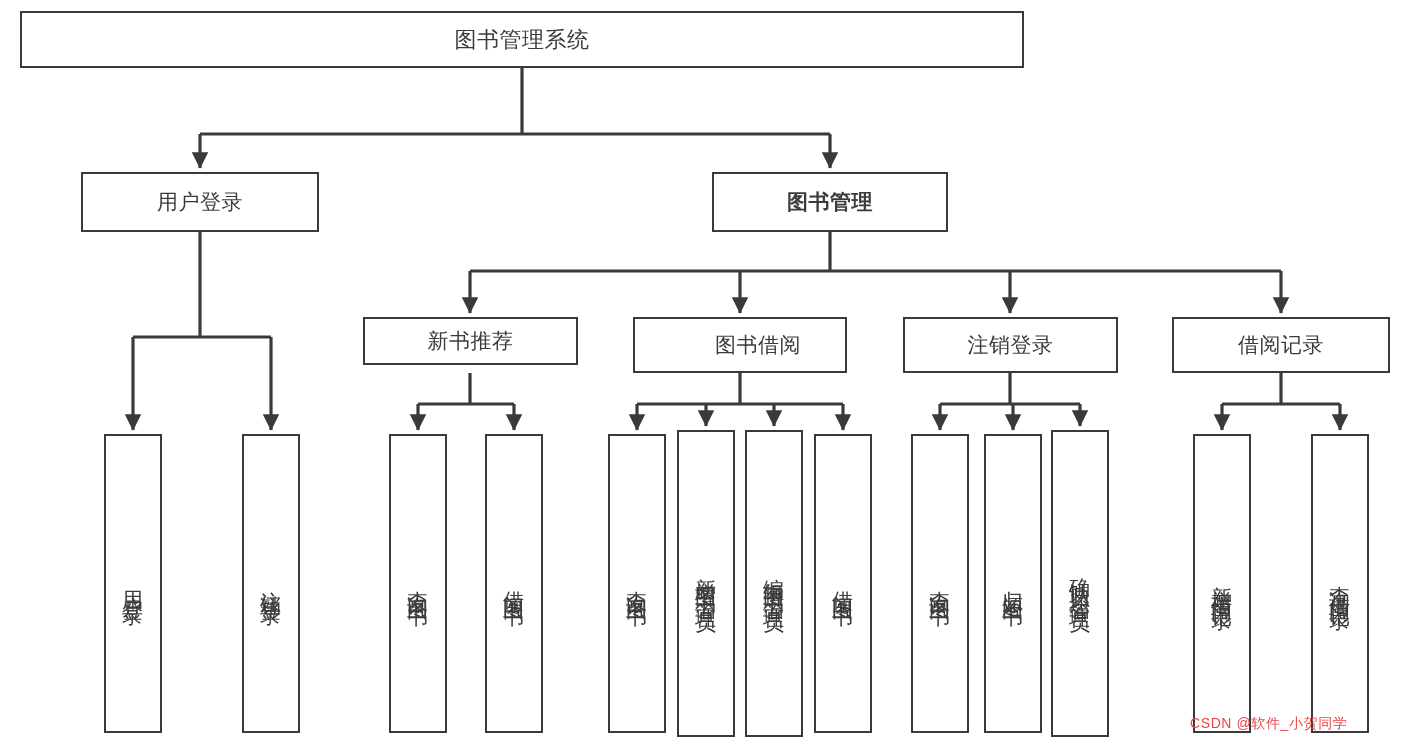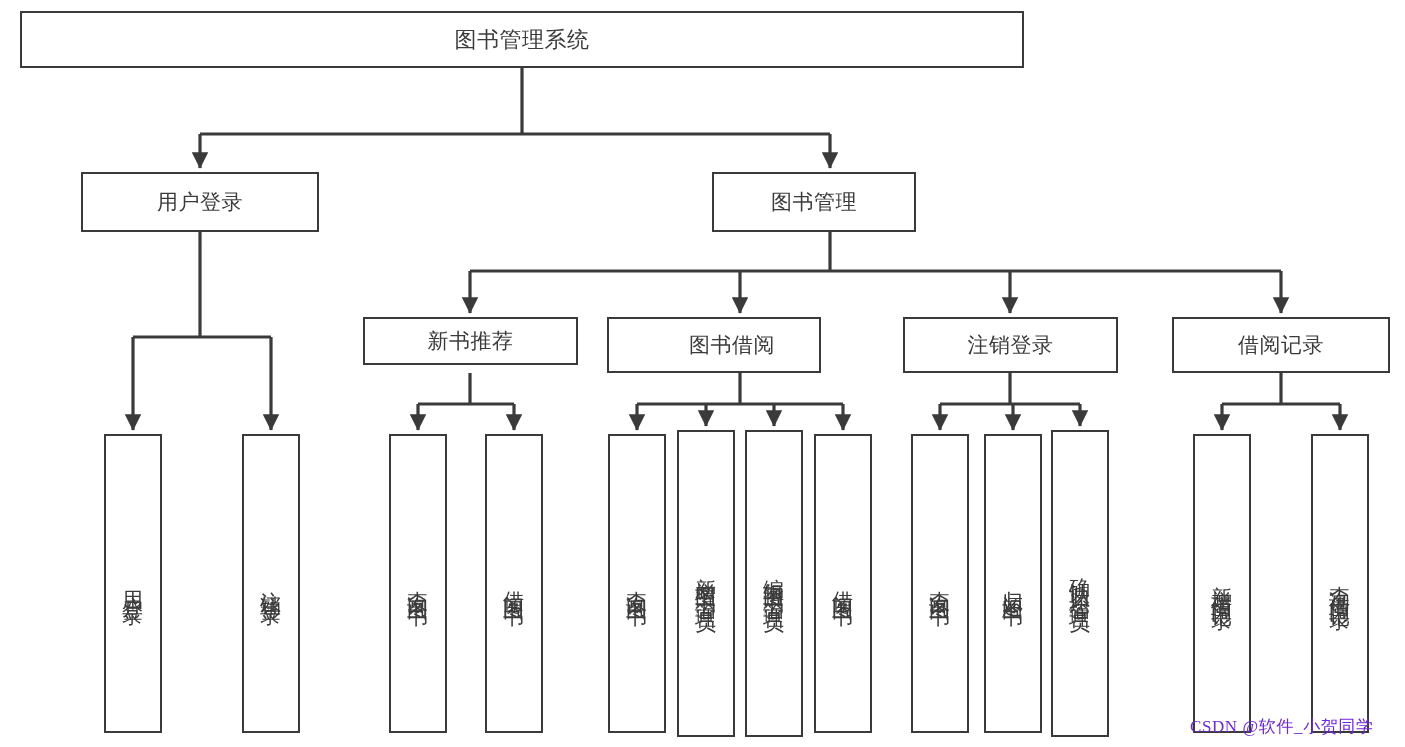--- a/index.html
+++ b/index.html
@@ -58,26 +58,26 @@
   .node.vert .lbl {
     writing-mode: vertical-rl;
     text-orientation: upright;
     font-size: 21px;
     letter-spacing: 5px;
     line-height: 1;
     white-space: nowrap;
   }
   .watermark {
     position: absolute;
-    color: #6d28d9;
-    font-size: 17px;
+    color: #ef4444;
+    font-size: 14px;
     letter-spacing: 0.6px;
     white-space: nowrap;
     z-index: 5;
-    font-family: Liberation Serif, serif;
+    font-family: Liberation Sans, sans-serif;
   }
 </style>
 </head>
 <body>
 
 <div id="canvas">
 
   <svg id="edges" viewBox="0 0 1405 747" width="1405" height="747" xmlns="http://www.w3.org/2000/svg">
     <defs>
       <marker id="arrow" viewBox="0 0 10 10" refX="9.5" refY="5" markerWidth="5.2" markerHeight="5.2" orient="auto-start-reverse">
@@ -128,28 +128,28 @@
     </g>
   </svg>
 
   <div class="node horiz root" style="left: 20px; top: 11px; width: 1004px; height: 57px;">
     <span class="lbl">图书管理系统</span>
   </div>
 
   <div class="node horiz" style="left: 81px; top: 172px; width: 238px; height: 60px;">
     <span class="lbl">用户登录</span>
   </div>
-  <div class="node horiz" style="left: 712px; top: 172px; width: 204px; height: 60px;">
+  <div class="node horiz" style="left: 712px; top: 172px; width: 236px; height: 60px; font-weight: bold;">
     <span class="lbl">图书管理</span>
   </div>
 
   <div class="node horiz" style="left: 363px; top: 317px; width: 215px; height: 48px;">
     <span class="lbl">新书推荐</span>
   </div>
-  <div class="node horiz" style="left: 607px; top: 317px; width: 214px; height: 56px; padding-left: 36px;">
+  <div class="node horiz" style="left: 633px; top: 317px; width: 214px; height: 56px; padding-left: 36px;">
     <span class="lbl">图书借阅</span>
   </div>
   <div class="node horiz" style="left: 903px; top: 317px; width: 215px; height: 56px;">
     <span class="lbl">注销登录</span>
   </div>
   <div class="node horiz" style="left: 1172px; top: 317px; width: 218px; height: 56px;">
     <span class="lbl">借阅记录</span>
   </div>
 
   <div class="node vert" style="left: 104px; top: 434px; width: 58px; height: 299px;">

